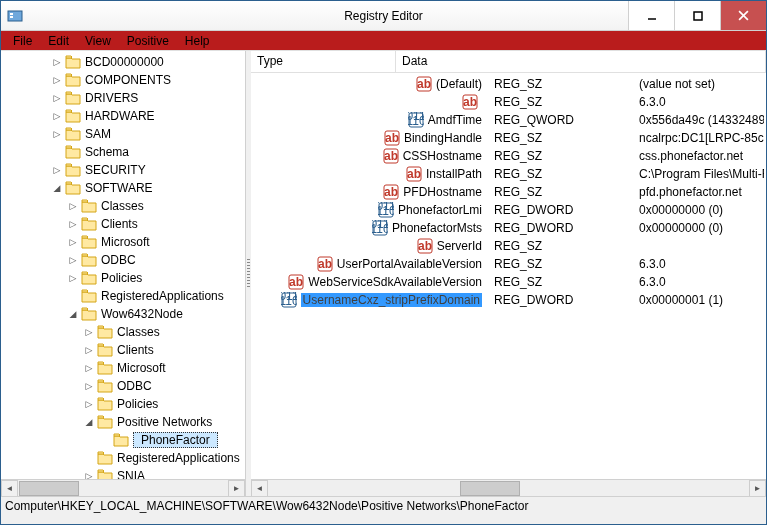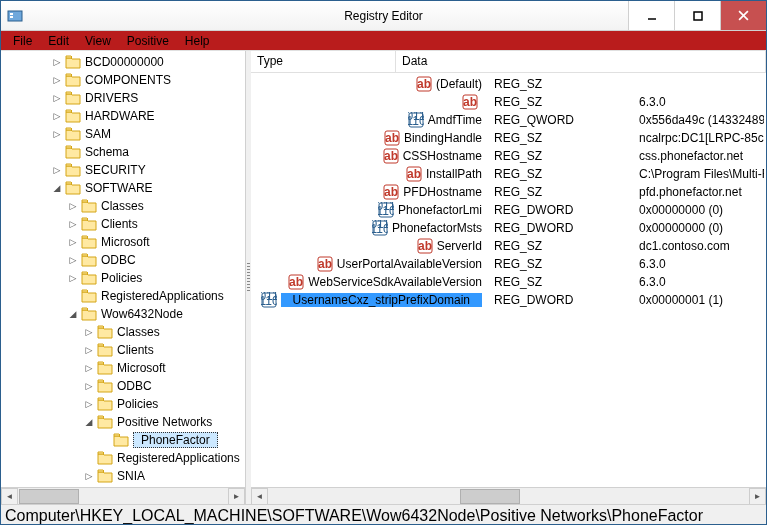--- a/index.html
+++ b/index.html
@@ -27,28 +27,28 @@
 .list-header .col { border-right: 1px solid #e0e0e0; padding: 3px 6px; color: #000; }
 .col.name { width: 235px; }
 .col.type { width: 145px; }
 .col.data { flex: 1; }
 .list-row { display: flex; height: 18px; align-items: center; }
 .list-row .cell { padding: 0 6px; white-space: nowrap; overflow: hidden; justify-content: flex-end; }
 .list-row .cell.name { width: 235px; display: flex; align-items: center; }
 .list-row .cell.type { width: 145px; }
 .list-row .cell.data { flex: 1; }
 .val-icon { width: 16px; height: 16px; margin-right: 4px; flex-shrink: 0; }
-.list-row.selected .cell.name .name-text { background: #3399ff; color: #000000; padding: 0 12px; }
+.list-row.selected .cell.name .name-text { background: #3399ff; color: #404040; padding: 0 2px; }
 .hscroll { height: 17px; background: #f0f0f0; border-top: 1px solid #d0d0d0; display: flex; align-items: center; }
 .hscroll .btn { width: 17px; height: 17px; background: #f0f0f0; border: 1px solid #cdcdcd; display: flex; align-items: center; justify-content: center; font-size: 8px; color: #555; }
 .hscroll .track { flex: 1; height: 17px; background: #efefef; position: relative; }
 .hscroll .thumb { position: absolute; height: 15px; top: 1px; background: #cdcdcd; border: 1px solid #b0b0b0; }
 .vsplitter { width: 5px; background: #f0f0f0; cursor: col-resize; display: flex; align-items: center; justify-content: center; }
 .vsplitter .grip { width: 3px; height: 30px; background: repeating-linear-gradient(#888 0 1px, transparent 1px 3px); }
-.statusbar { height: 20px; border-top: 1px solid #d0d0d0; background: #f0f0f0; padding: 2px 4px; font-size: 16px; }
+.statusbar { height: 28px; border-top: 1px solid #d0d0d0; background: #f0f0f0; padding: 2px 4px; font-size: 12px; }
 </style>
 </head>
 <body>
 
 <div class="titlebar">
   <span class="icon">
     <svg viewBox="0 0 16 16">
         <rect x="1" y="3" width="14" height="10" fill="#6fa8dc" stroke="#2b5f8e"></rect>
         <rect x="3" y="5" width="3" height="2" fill="#fff"></rect>
         <rect x="3" y="8" width="3" height="2" fill="#fff"></rect>
@@ -298,20 +298,21 @@
     <div class="scroll-area" id="values">
         <div class="list-row">
           <div class="cell name">
             <svg class="val-icon" viewBox="0 0 16 16">
               <rect x="1" y="1" width="14" height="14" rx="2" fill="#fff" stroke="#c0392b"></rect>
               <text x="8" y="12" font-size="8" fill="#c0392b" text-anchor="middle" font-weight="bold">ab</text>
             </svg>
             <span class="name-text">(Default)</span>
           </div>
           <div class="cell type">REG_SZ</div>
+          <div class="cell data">(value not set)</div>
         </div>
         <div class="list-row">
           <div class="cell name">
             <svg class="val-icon" viewBox="0 0 16 16">
               <rect x="1" y="1" width="14" height="14" rx="2" fill="#fff" stroke="#c0392b"></rect>
               <text x="8" y="12" font-size="8" fill="#c0392b" text-anchor="middle" font-weight="bold">ab</text>
             </svg>
           </div>
           <div class="cell type">REG_SZ</div>
           <div class="cell data">6.3.0</div>
@@ -398,21 +399,20 @@
         </div>
         <div class="list-row">
           <div class="cell name">
             <svg class="val-icon" viewBox="0 0 16 16">
               <rect x="1" y="1" width="14" height="14" rx="2" fill="#fff" stroke="#c0392b"></rect>
               <text x="8" y="12" font-size="8" fill="#c0392b" text-anchor="middle" font-weight="bold">ab</text>
             </svg>
             <span class="name-text">ServerId</span>
           </div>
           <div class="cell type">REG_SZ</div>
-          <div class="cell data">dc1.contoso.com</div>
         </div>
         <div class="list-row">
           <div class="cell name">
             <svg class="val-icon" viewBox="0 0 16 16">
               <rect x="1" y="1" width="14" height="14" rx="2" fill="#fff" stroke="#c0392b"></rect>
               <text x="8" y="12" font-size="8" fill="#c0392b" text-anchor="middle" font-weight="bold">ab</text>
             </svg>
             <span class="name-text">UserPortalAvailableVersion</span>
           </div>
           <div class="cell type">REG_SZ</div>

